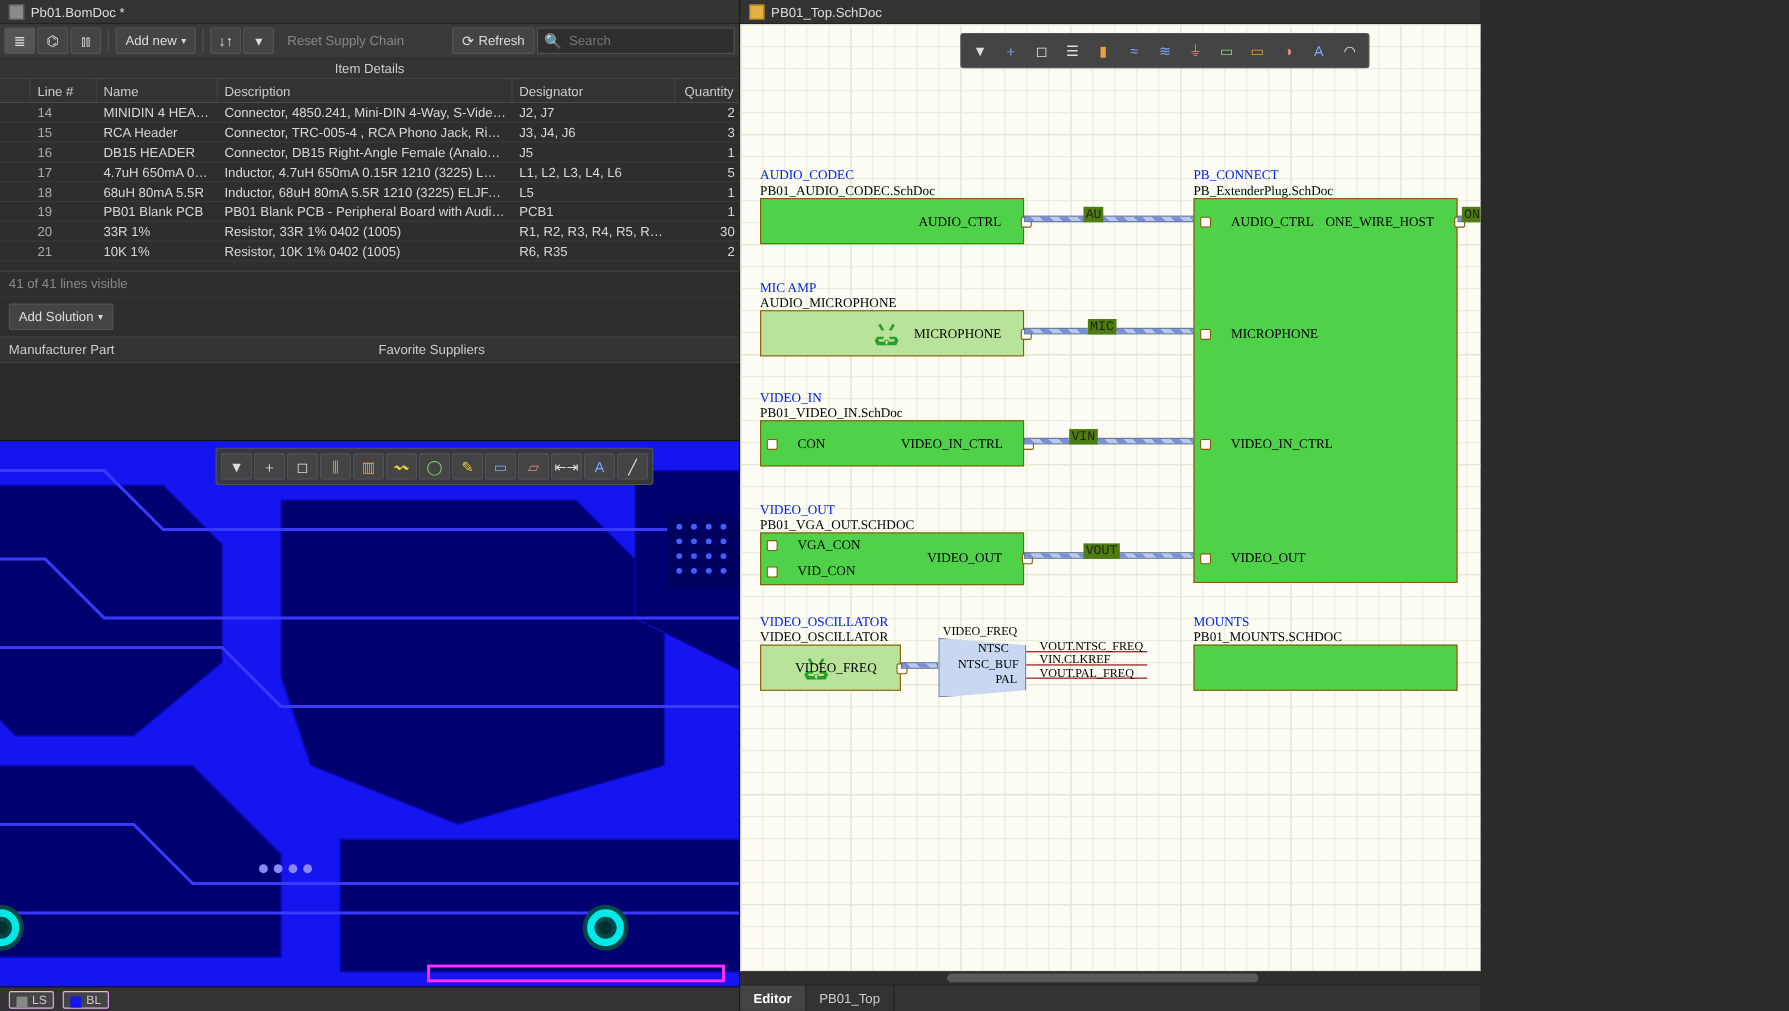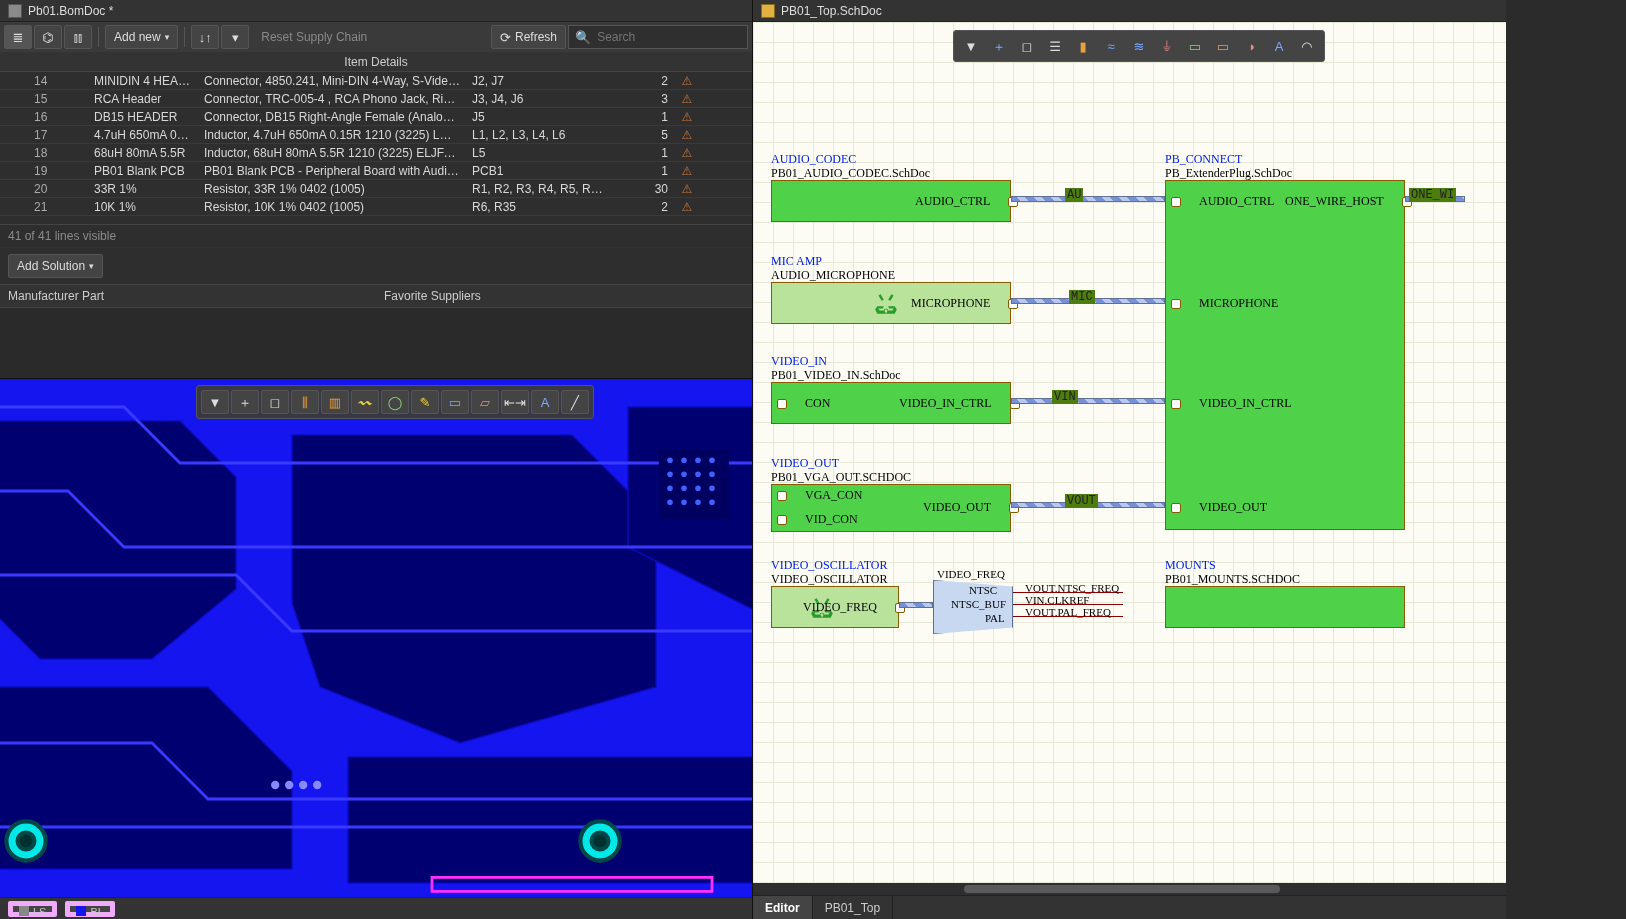--- a/index.html
+++ b/index.html
@@ -1,17 +1,17 @@
 <!DOCTYPE html>
 <html><head>
 <meta charset="utf-8">
 <style>
 * { box-sizing: border-box; margin: 0; padding: 0; }
 body { font-family: "Segoe UI", Arial, sans-serif; font-size: 12px; background: #2b2b2b; color: #c8c8c8; overflow: hidden; }
-.app { display: grid; grid-template-columns: 50% 50%; width: 1506px; height: 919px; }
+.app { display: grid; grid-template-columns: 50% 50%; width: 1346px; height: 919px; }
 .left { display: flex; flex-direction: column; border-right: 1px solid #111; }
 .right { display: flex; flex-direction: column; }
 
 
 .titlebar { display: flex; align-items: center; gap: 6px; height: 22px; background: #333; padding: 0 8px; border-bottom: 1px solid #222; }
 .titlebar .file-icon { width: 14px; height: 14px; display: inline-flex; align-items: center; justify-content: center; }
 .titlebar .t { color: #ddd; font-size: 12px; }
 .yellow-icon { width: 14px; height: 14px; background: #e0b040; border: 1px solid #8a6a20; }
 .grey-icon   { width: 14px; height: 14px; background: #8a8a8a; border: 1px solid #555; }
 .blue-icon   { width: 12px; height: 12px; background: #2020ff; border: 1px solid #0b0b80; }
@@ -49,21 +49,21 @@
 .sub-head > div { padding: 4px 8px; color: #ccc; }
 .sub-body { height: 70px; background: #2a2a2a; }
 
 
 .pcb { flex: 1; display: flex; flex-direction: column; }
 .pcb-canvas { flex: 1; position: relative; background: #000; overflow: hidden; }
 .pcb-svg { width: 100%; height: 100%; display: block; }
 .floating-tb { position: absolute; top: 6px; left: 196px; display: flex; gap: 2px; background: rgba(58,58,58,0.95); padding: 4px; border: 1px solid #555; border-radius: 3px; }
 
 .status { height: 22px; background: #333; display: flex; align-items: center; gap: 8px; padding: 0 8px; border-top: 1px solid #222; }
-.chip { display: inline-flex; align-items: flex-start; gap: 4px; background: #444; border: 5px solid #f0abfc; height: 16px; padding: 0 6px; border-radius: 2px; font-size: 11px; }
+.chip { display: inline-flex; align-items: flex-end; gap: 4px; background: #444; border: 1px solid #f0abfc; height: 16px; padding: 0 6px; border-radius: 2px; font-size: 11px; }
 
 
 .sch-area { flex: 1; position: relative; background: #fcfcf4; overflow: hidden; }
 .sch-grid { position: absolute; inset: 0;
   background-image:
     linear-gradient(#e8e8d8 1px, transparent 1px),
     linear-gradient(90deg, #e8e8d8 1px, transparent 1px),
     linear-gradient(#d8d8c8 1px, transparent 1px),
     linear-gradient(90deg, #d8d8c8 1px, transparent 1px);
   background-size: 20px 20px, 20px 20px, 100px 100px, 100px 100px;
@@ -140,20 +140,29 @@
             <span class="tool-glyph">⟳</span>
             <span>Refresh</span>
           </button>
         <div class="search-wrap">
           <span class="tool-glyph">🔍</span>
           <input type="text" placeholder="Search" style="">
         </div>
       </div>
       <div class="grid">
         <div class="grid-title">Item Details</div>
+        <div class="grid-head">
+          <div></div>
+          <div>Line #</div>
+          <div>Name</div>
+          <div>Description</div>
+          <div>Designator</div>
+          <div style="justify-content:flex-end">Quantity</div>
+          <div></div>
+        </div>
         <div class="grid-body" id="grid-body">
             <div class="grid-row">
               <div></div>
               <div class="ln">14</div>
               <div>MINIDIN 4 HEADER</div>
               <div>Connector, 4850.241, Mini-DIN 4-Way, S-Video/Yellow</div>
               <div>J2, J7</div>
               <div class="qt">2</div>
               <div class="warn">⚠</div>
             </div>

